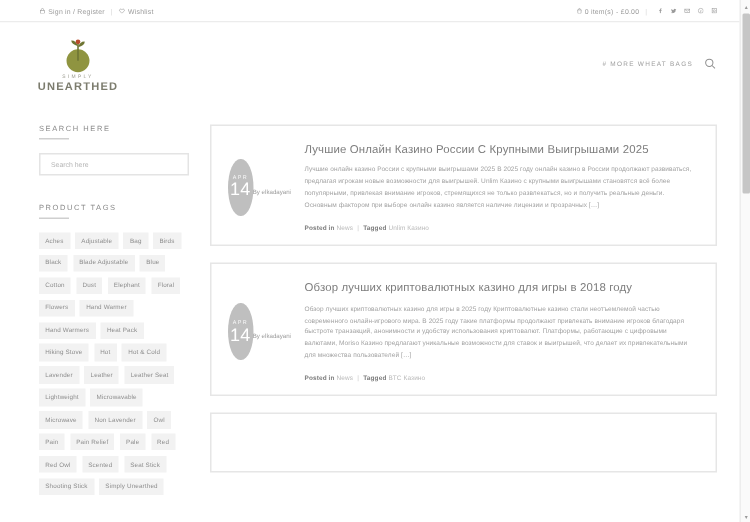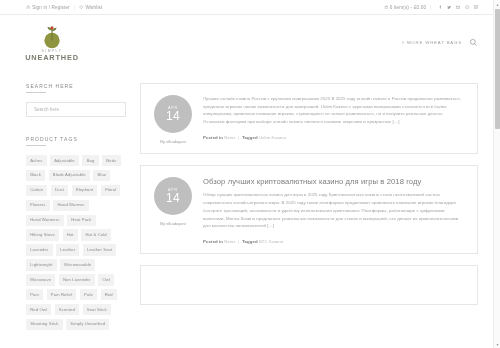--- a/index.html
+++ b/index.html
@@ -112,21 +112,21 @@
 
   
   .posts { flex: 1 1 auto; min-width: 0; display: flex; flex-direction: column; gap: 11px; }
   .post {
     border: 1px solid #e6e6e6;
     background: #fff;
     padding: 11px 12px 9px 11px;
     display: flex;
     gap: 9px;
   }
-  .post-aside { width: 42px; flex: 0 0 42px; display: flex; flex-direction: column; align-items: center; }
+  .post-aside { width: 42px; flex: 0 0 42px; display: flex; align-items: center; }
   .date-circle {
     width: 38px; height: 38px; border-radius: 50%;
     background: #bfbfbf; color: #fff;
     display: flex; flex-direction: column;
     align-items: center; justify-content: center;
   }
   .date-mon { font-size: 3.6px; letter-spacing: .9px; text-transform: uppercase; opacity: .92; }
   .date-day { font-size: 12px; line-height: 1.05; font-weight: 400; letter-spacing: .3px; }
   .post-author { font-size: 4.1px; color: #9d9d9d; margin-top: 6px; text-align: center; white-space: nowrap; }
 
@@ -316,20 +316,21 @@
   <main class="posts" id="post-list">
       <article class="post">
     <div class="post-aside">
       <div class="date-circle">
         <span class="date-mon">Apr</span>
         <span class="date-day">14</span>
       </div>
       <div class="post-author">By elkadayani</div>
     </div>
     <div class="post-main">
+      <h2 class="post-title">Лучшие Онлайн Казино России С Крупными Выигрышами 2025</h2>
       <p class="post-excerpt">Лучшие онлайн казино России с крупными выигрышами 2025 В 2025 году онлайн казино в России продолжают развиваться, предлагая игрокам новые возможности для выигрышей. Unlim Казино с крупными выигрышами становятся всё более популярными, привлекая внимание игроков, стремящихся не только развлекаться, но и получить реальные деньги. Основным фактором при выборе онлайн казино является наличие лицензии и прозрачных […]</p>
       <div class="post-meta">
         <b>Posted in</b>
         <a href="#">News</a>
         <span class="pipe">|</span>
         <b>Tagged</b>
         <a href="#">Unlim Казино</a>
       </div>
     </div>
       </article>

